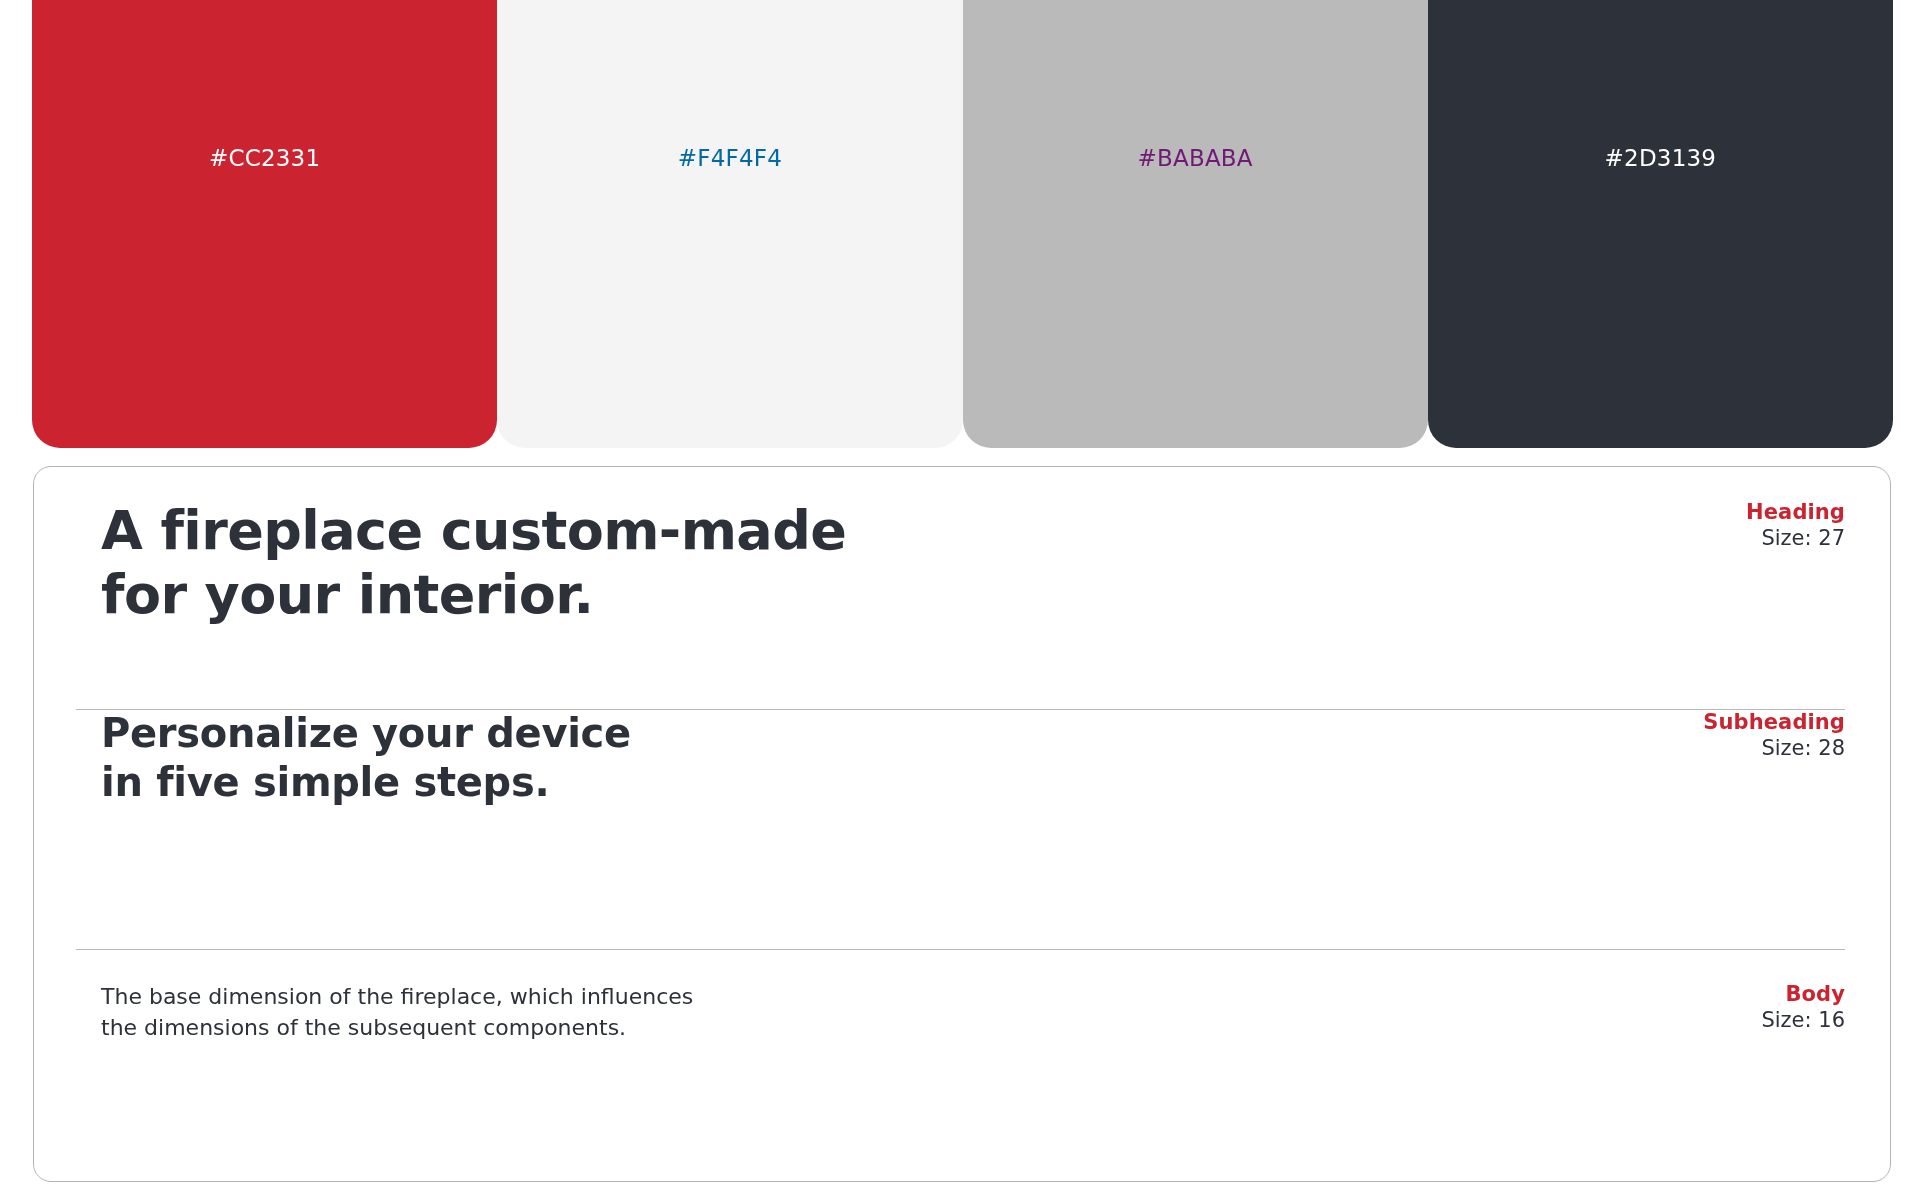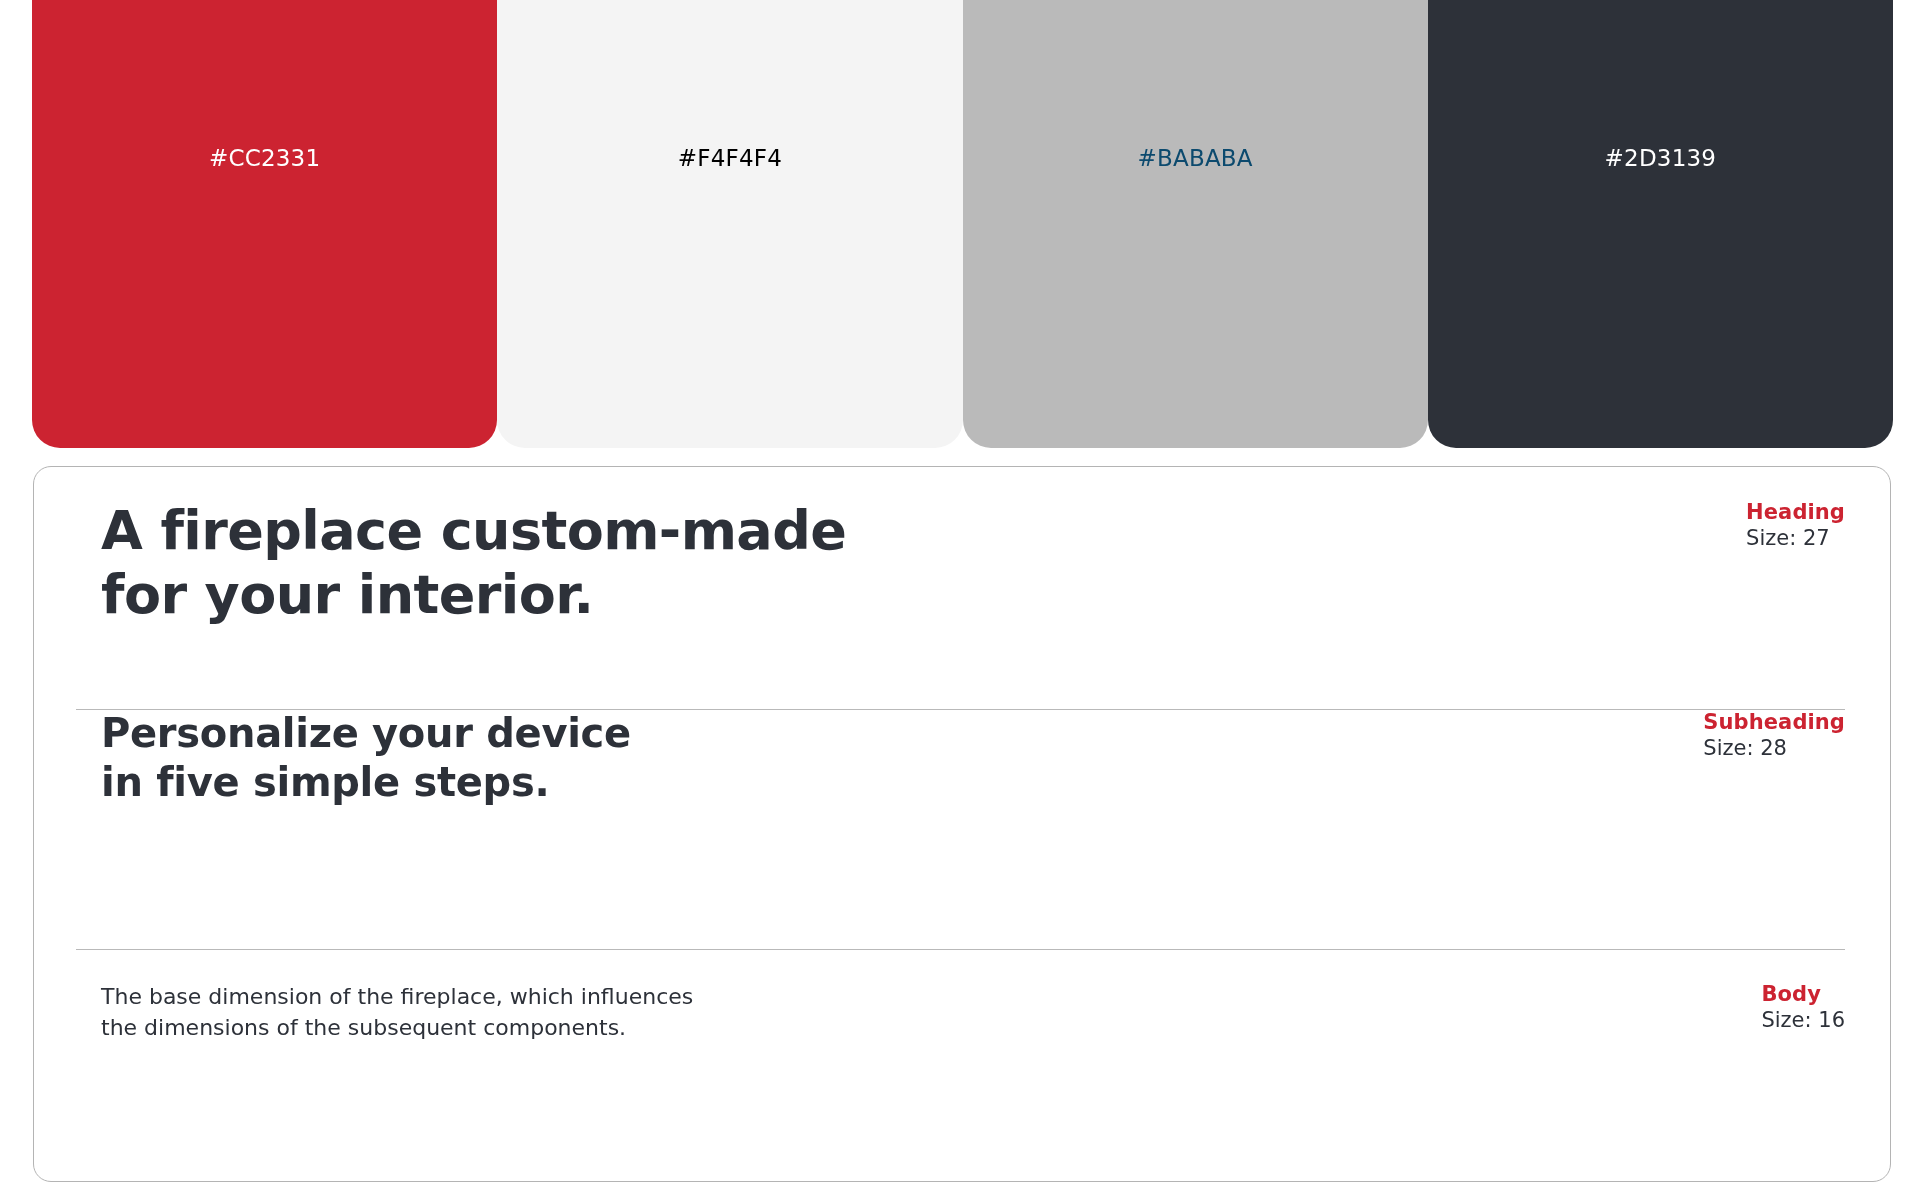--- a/index.html
+++ b/index.html
@@ -88,21 +88,21 @@
     height: 1px;
     background: #b9b9b9;
   }
 
   .sample {
     flex: 1 1 auto;
     min-width: 0;
   }
   .meta {
     flex: 0 0 auto;
-    text-align: left;
+    text-align: right;
     padding-left: 30px;
   }
   .meta-kind {
     font-weight: bold;
     font-size: 21px;
     line-height: 1.25;
     letter-spacing: 0.1px;
   }
   .meta-size {
     font-size: 21px;
@@ -141,25 +141,25 @@
 
 <div class="page">
 
   <div class="palette">
 
     <div class="swatch rounded-top" style="background:#CC2331">
       <span class="swatch-label" style="color:#FFFFFF">#CC2331</span>
     </div>
 
     <div class="swatch rounded-top" style="background:#F4F4F4">
-      <span class="swatch-label" style="color:#000000">#F4F4F4</span>
+      <span class="swatch-label" style="color:#0369a1">#F4F4F4</span>
     </div>
 
     <div class="swatch rounded-top" style="background:#BABABA">
-      <span class="swatch-label" style="color:#0c4a6e">#BABABA</span>
+      <span class="swatch-label" style="color:#701a75">#BABABA</span>
     </div>
 
     <div class="swatch rounded-top" style="background:#2D3139">
       <span class="swatch-label" style="color:#FFFFFF">#2D3139</span>
     </div>
 
   </div>
 
   <div class="type-card">
 

